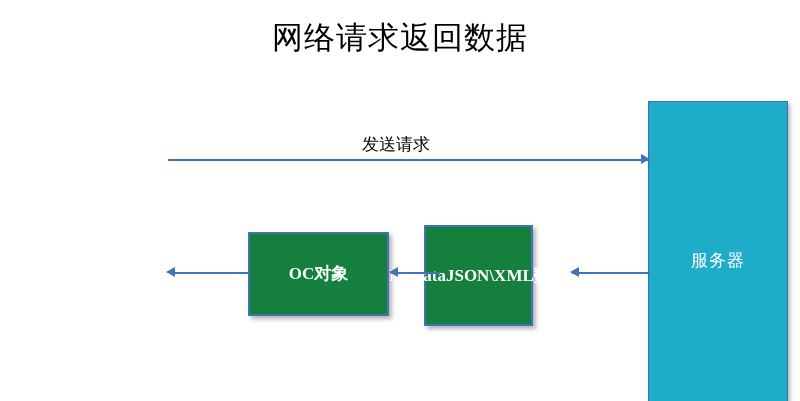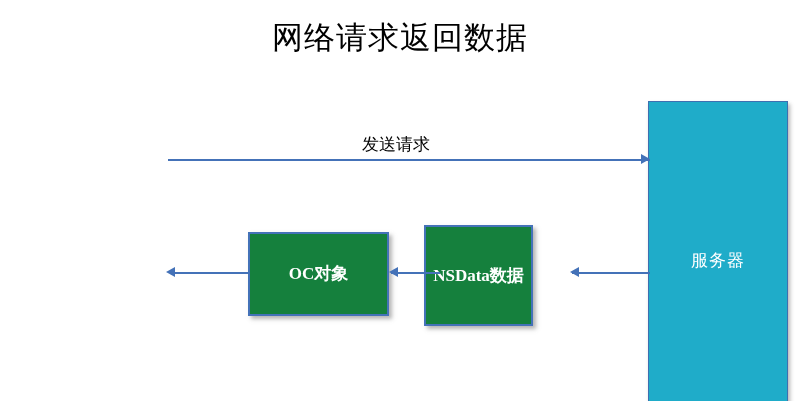--- a/index.html
+++ b/index.html
@@ -187,20 +187,21 @@
   <div id="request-line" class="hline"></div>
   <div id="request-arrowhead" class="arrowhead arrow-right"></div>
   <div id="request-label">发送请求</div>
 
   <div id="oc-box" class="data-box">
     <span class="data-line">OC对象</span>
   </div>
 
   <div id="nsdata-box" class="data-box">
     <span class="data-line">NSData</span>
+    <span class="data-line">JSON\XML</span>
     <span class="data-line">数据</span>
   </div>
 
   <div id="resp-seg-1" class="hline"></div>
   <div id="resp-arrowhead-1" class="arrowhead arrow-left"></div>
 
   <div id="resp-seg-2" class="hline"></div>
   <div id="resp-arrowhead-2" class="arrowhead arrow-left"></div>
 
   <div id="resp-seg-3" class="hline"></div>

